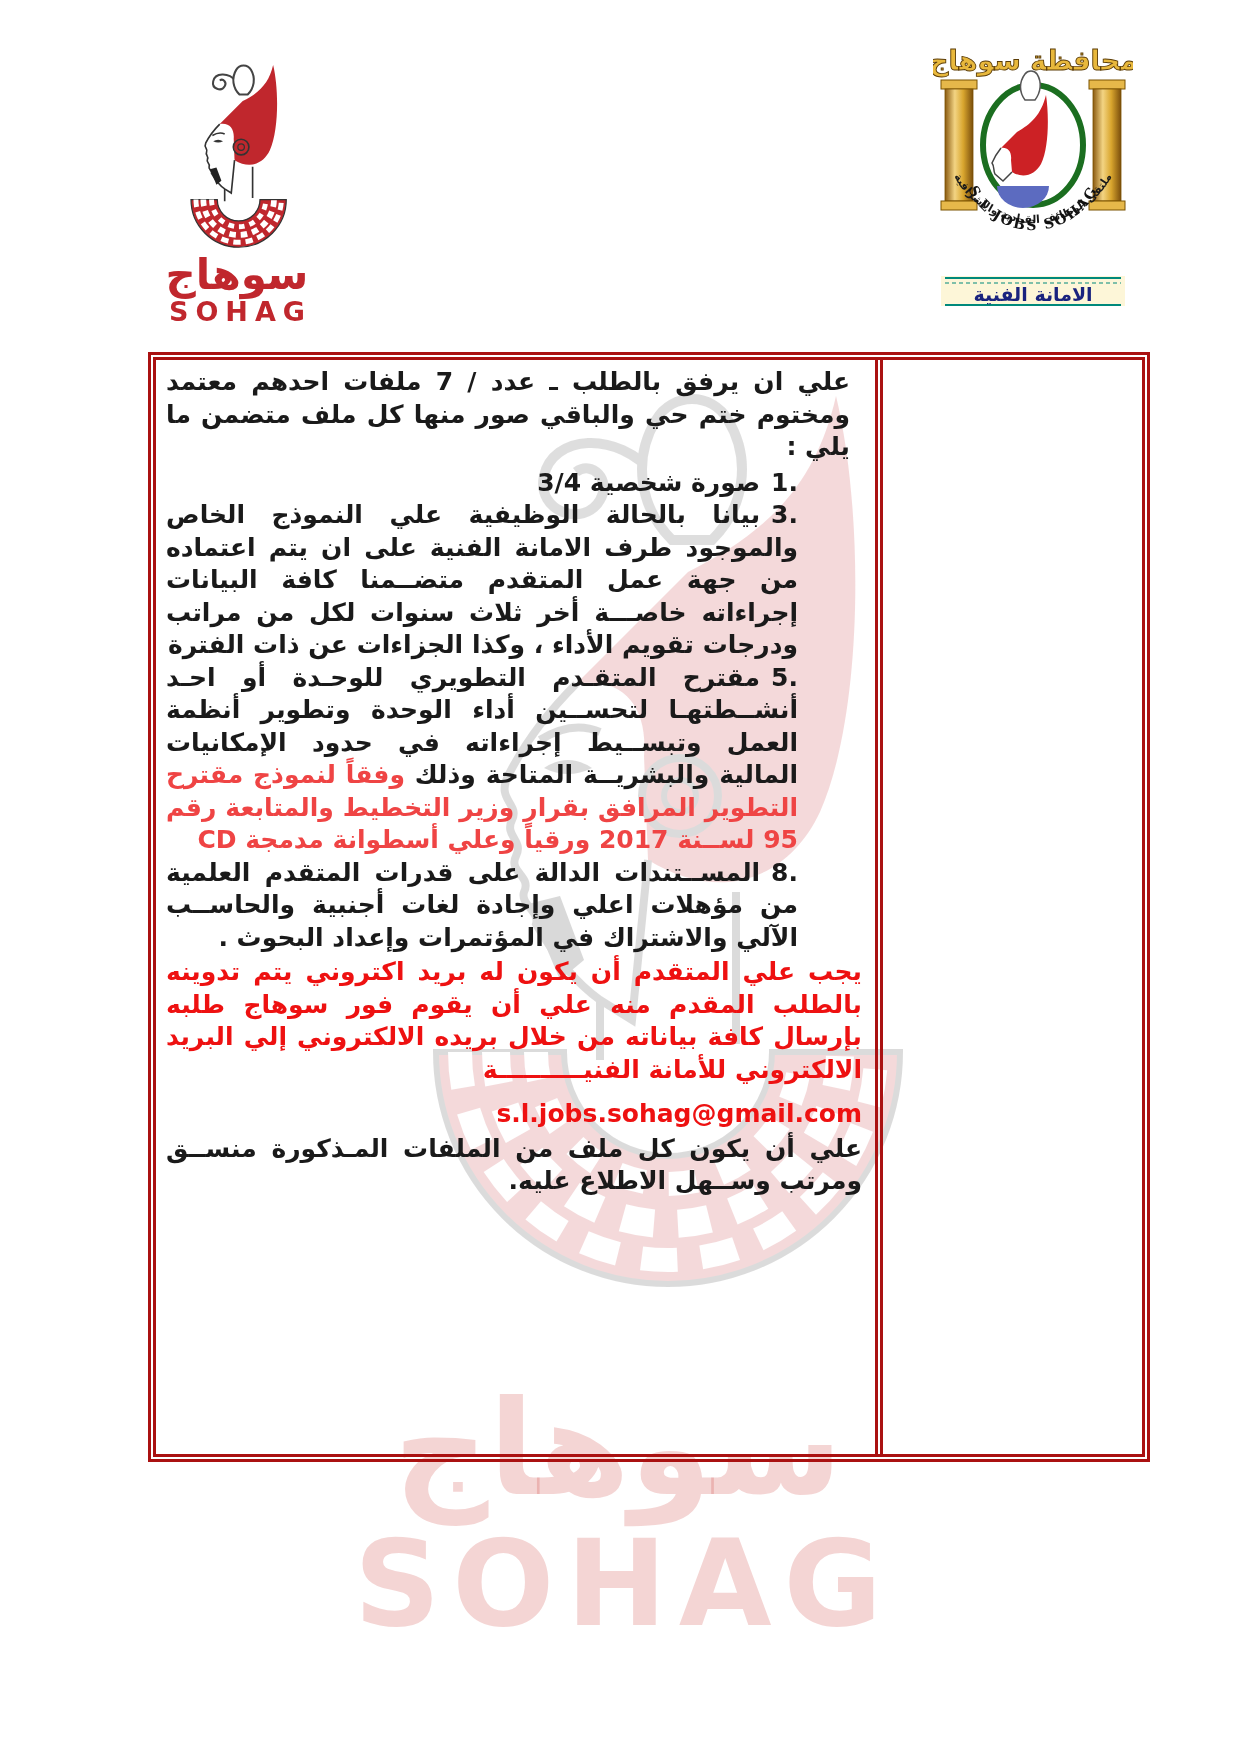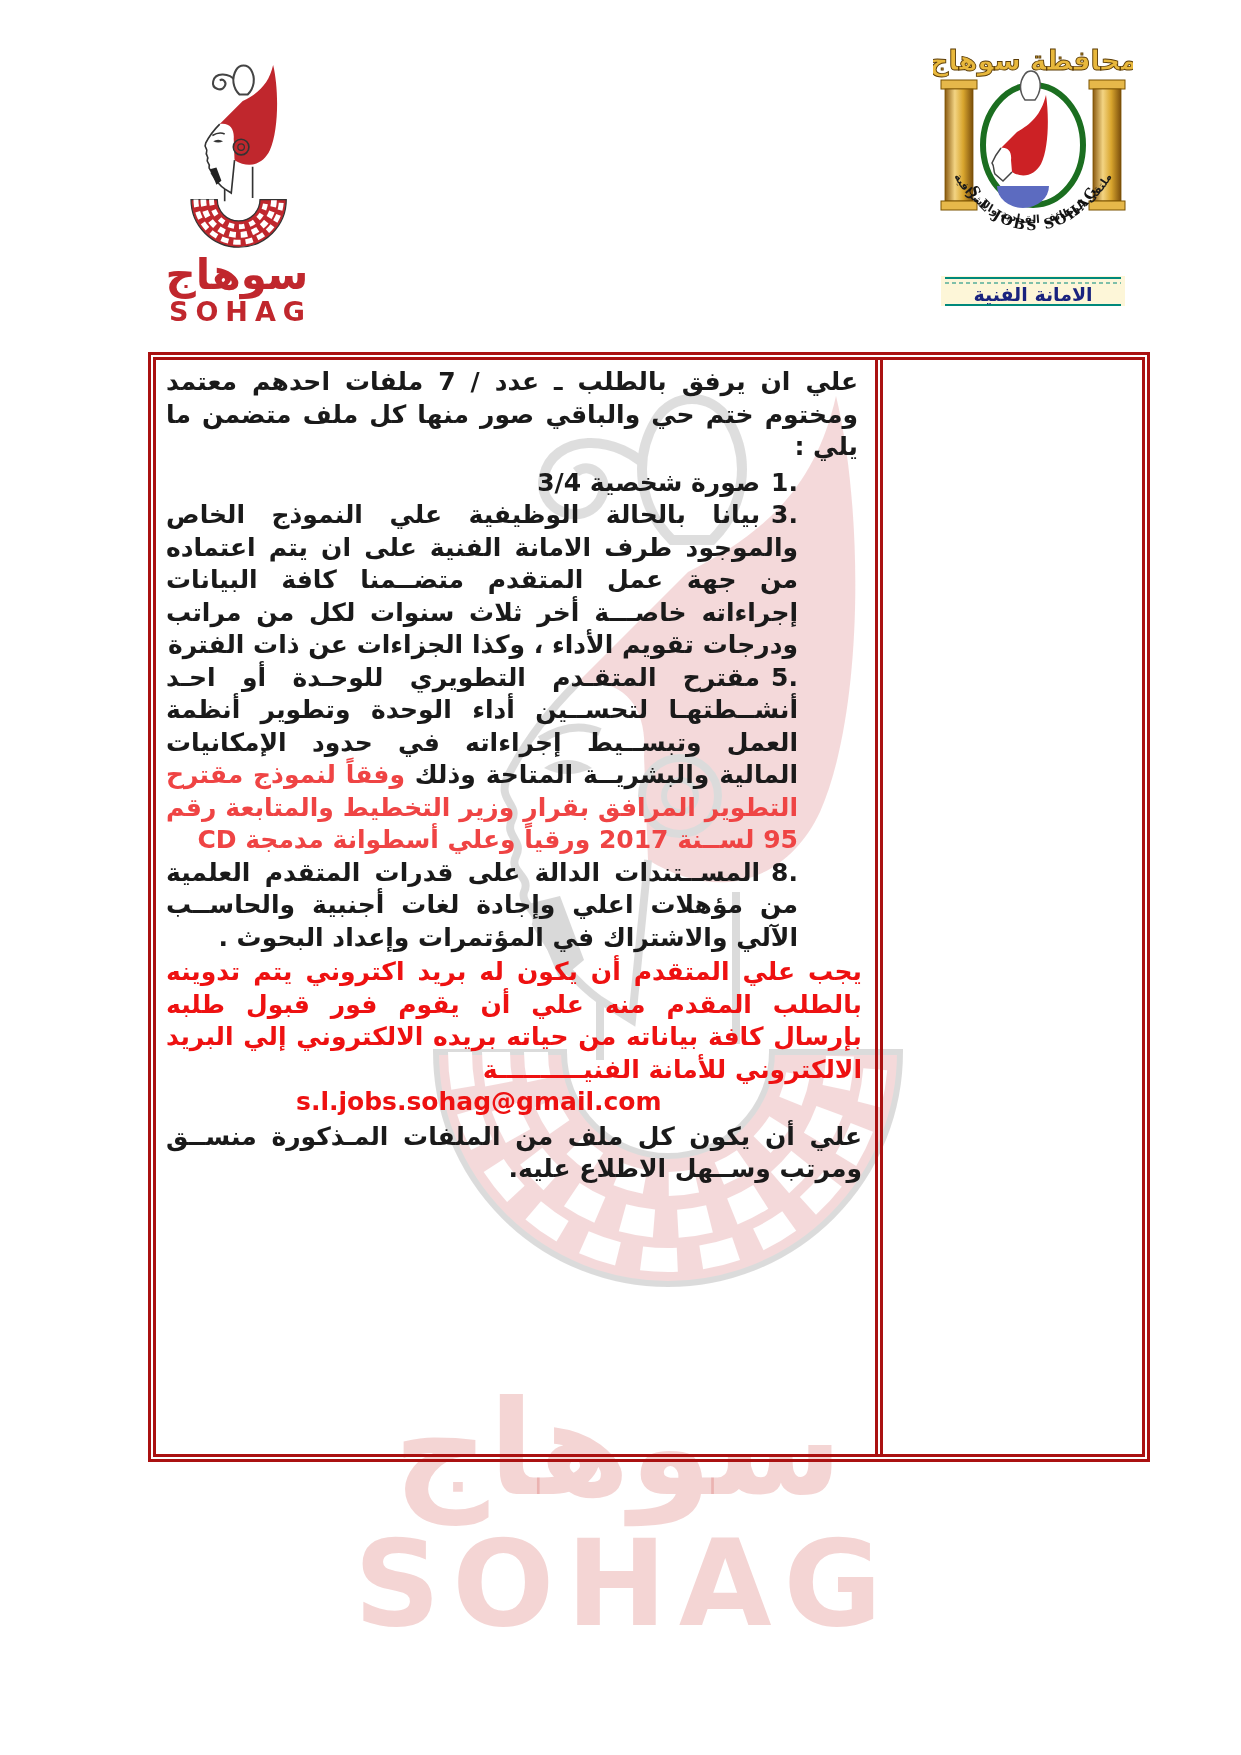--- a/index.html
+++ b/index.html
@@ -30,28 +30,28 @@
     position:absolute; left:148px; top:352px; width:1002px; height:1110px;
     box-sizing:border-box; border:8px double #aa1111; display:flex; background:transparent;
   }
   .cell-text {
     width:719px; box-sizing:border-box; padding:6px 13px 6px 10px;
     direction:rtl; text-align:justify; font-weight:bold; color:#1a1a1a;
     font-size:25px; line-height:1.3; overflow:hidden;
   }
   .cell-empty { flex:1; border-left:8px double #aa1111; }
 
-  .para { margin:0 4px 3px 0; }
+  .para { margin:0 12px 3px 0; }
   .item { padding-right:64px; margin:0; }
   .num { direction:ltr; unicode-bidi:isolate; margin-left:11px; }
   .red { color:#ef4444; }
   .email-note { color:#ee1111; margin:2px 0 0 0; }
   .email-line {
-    direction:ltr; text-align:left; padding-left:130px;
-    color:#ee1111; margin:0 0 2px 0; font-weight:bold;
+    direction:ltr; text-align:right; padding-left:130px;
+    color:#ee1111; margin:12px 0 2px 0; font-weight:bold;
   }
   .closing { margin:0; }
 </style>
 </head>
 <body>
 
 <div class="page">
 
   <svg width="0" height="0" style="position:absolute" aria-hidden="true">
     <defs>
@@ -154,21 +154,21 @@
       <div class="item">
         <span class="num">3.</span><span>بيانا بالحالة الوظيفية علي النموذج الخاص والموجود طرف الامانة الفنية على ان يتم اعتماده من جهة عمل المتقدم متضــمنا كافة البيانات إجراءاته خاصـــة أخر ثلاث سنوات لكل من مراتب ودرجات تقويم الأداء ، وكذا الجزاءات عن ذات الفترة</span><span class="red"></span>
       </div>
       <div class="item">
         <span class="num">5.</span><span>مقترح المتقـدم التطويري للوحـدة أو احـد أنشــطتهـا لتحســين أداء الوحدة وتطوير أنظمة العمل وتبســيط إجراءاته في حدود الإمكانيات المالية والبشريــة المتاحة وذلك </span><span class="red">وفقاً لنموذج مقترح التطوير المرافق بقرار وزير التخطيط والمتابعة رقم 95 لســنة 2017 ورقياً وعلي أسطوانة مدمجة CD</span>
       </div>
       <div class="item">
         <span class="num">8.</span><span>المســتندات الدالة على قدرات المتقدم العلمية من مؤهلات اعلي وإجادة لغات أجنبية والحاســب الآلي والاشتراك في المؤتمرات وإعداد البحوث .</span><span class="red"></span>
       </div>
 
-      <p class="para email-note">يجب علي المتقدم أن يكون له بريد اكتروني يتم تدوينه بالطلب المقدم منه علي أن يقوم فور قبول طلبه بإرسال كافة بياناته من حياته بريده الالكتروني إلي البريد الالكتروني للأمانة الفنيــــــــــة</p>
+      <p class="para email-note">يجب علي المتقدم أن يكون له بريد اكتروني يتم تدوينه بالطلب المقدم منه علي أن يقوم فور سوهاج طلبه بإرسال كافة بياناته من خلال بريده الالكتروني إلي البريد الالكتروني للأمانة الفنيــــــــــة</p>
       <p class="email-line">s.l.jobs.sohag@gmail.com</p>
       <p class="para closing">علي أن يكون كل ملف من الملفات المـذكورة منســق ومرتب وســهل الاطلاع عليه.</p>
 
     </div>
     <div class="cell-empty"></div>
   </div>
 
 </div>
 
 </body></html>

